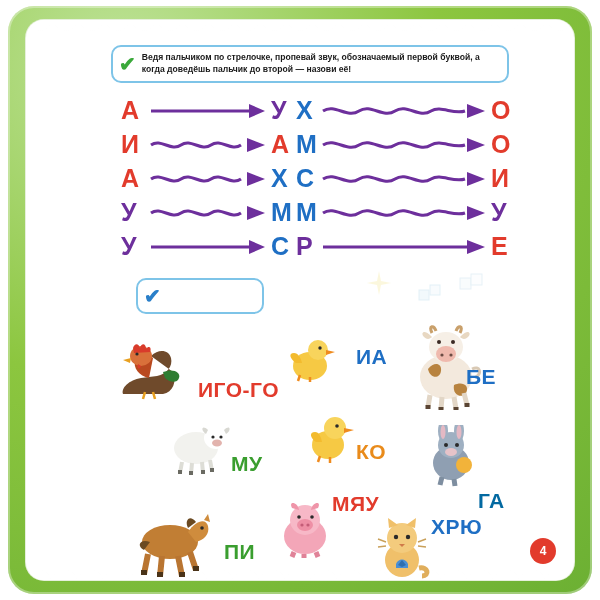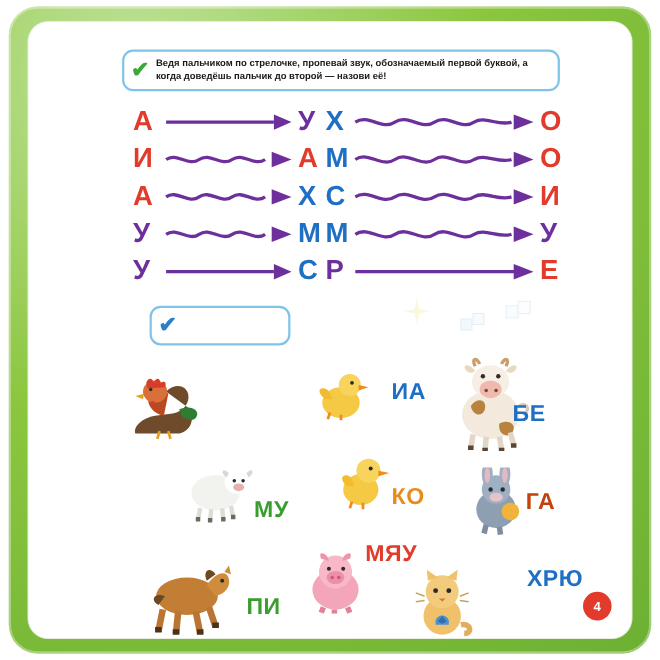--- a/index.html
+++ b/index.html
@@ -146,21 +146,21 @@
   .word {
     position: absolute;
     font-weight: bold;
     font-size: 21px;
     letter-spacing: 0.5px;
   }
   .w-red { color: #e23b2c; }
   .w-blue { color: #1f6fc4; }
   .w-green { color: #3a9e2f; }
   .w-orange { color: #e98b1b; }
-  .w-purple { color: #c2410c; }
+  .w-purple { color: #0369a1; margin-top: 44px; }
 
   
   .animal {
     position: absolute;
   }
 
   
   .page-number {
     position: absolute;
     right: 18px;
@@ -395,24 +395,25 @@
       <path d="M43,10 L44,0 L34,7 Z" fill="#f0c06a"></path>
       <circle cx="24" cy="19" r="2.2" fill="#2a2a2a"></circle>
       <circle cx="36" cy="19" r="2.2" fill="#2a2a2a"></circle>
       <path d="M27,26 L30,29 L33,26 Z" fill="#d07a49"></path>
       <path d="M14,24 L6,21 M14,28 L6,29 M46,24 L54,21 M46,28 L54,29" stroke="#c9a05a" stroke-width="1.4"></path>
       <path d="M24,46 C26,40 34,40 36,46 L36,50 L24,50 Z" fill="#4b8fd4"></path>
       <path d="M30,42 L26,47 L30,49 L34,47 Z" fill="#2f6fb0"></path>
       <path d="M47,50 C56,48 58,58 50,58" stroke="#e0ae5c" stroke-width="5" fill="none"></path>
     </svg>
 
+    <span class="word w-red" style="left:172px; top:358px;">ИГО-ГО</span>
     <span class="word w-blue" style="left:310px; top:325px;margin-left:20px;">ИА</span>
     <span class="word w-blue" style="left:440px; top:345px;">БЕ</span>
     <span class="word w-green" style="left:205px; top:432px;">МУ</span>
     <span class="word w-orange" style="left:330px; top:420px;">КО</span>
     <span class="word w-purple" style="left:452px; top:425px;">ГА</span>
     <span class="word w-green" style="left:198px; top:520px;text-align:right;">ПИ</span>
     <span class="word w-red" style="left:306px; top:472px;">МЯУ</span>
-    <span class="word w-blue" style="left:405px; top:495px;margin-left:48px;">ХРЮ</span>
+    <span class="word w-blue" style="left:405px; top:495px;">ХРЮ</span>
 
     <div class="page-number">4</div>
   </div>
 </div>
 
 </body></html>

